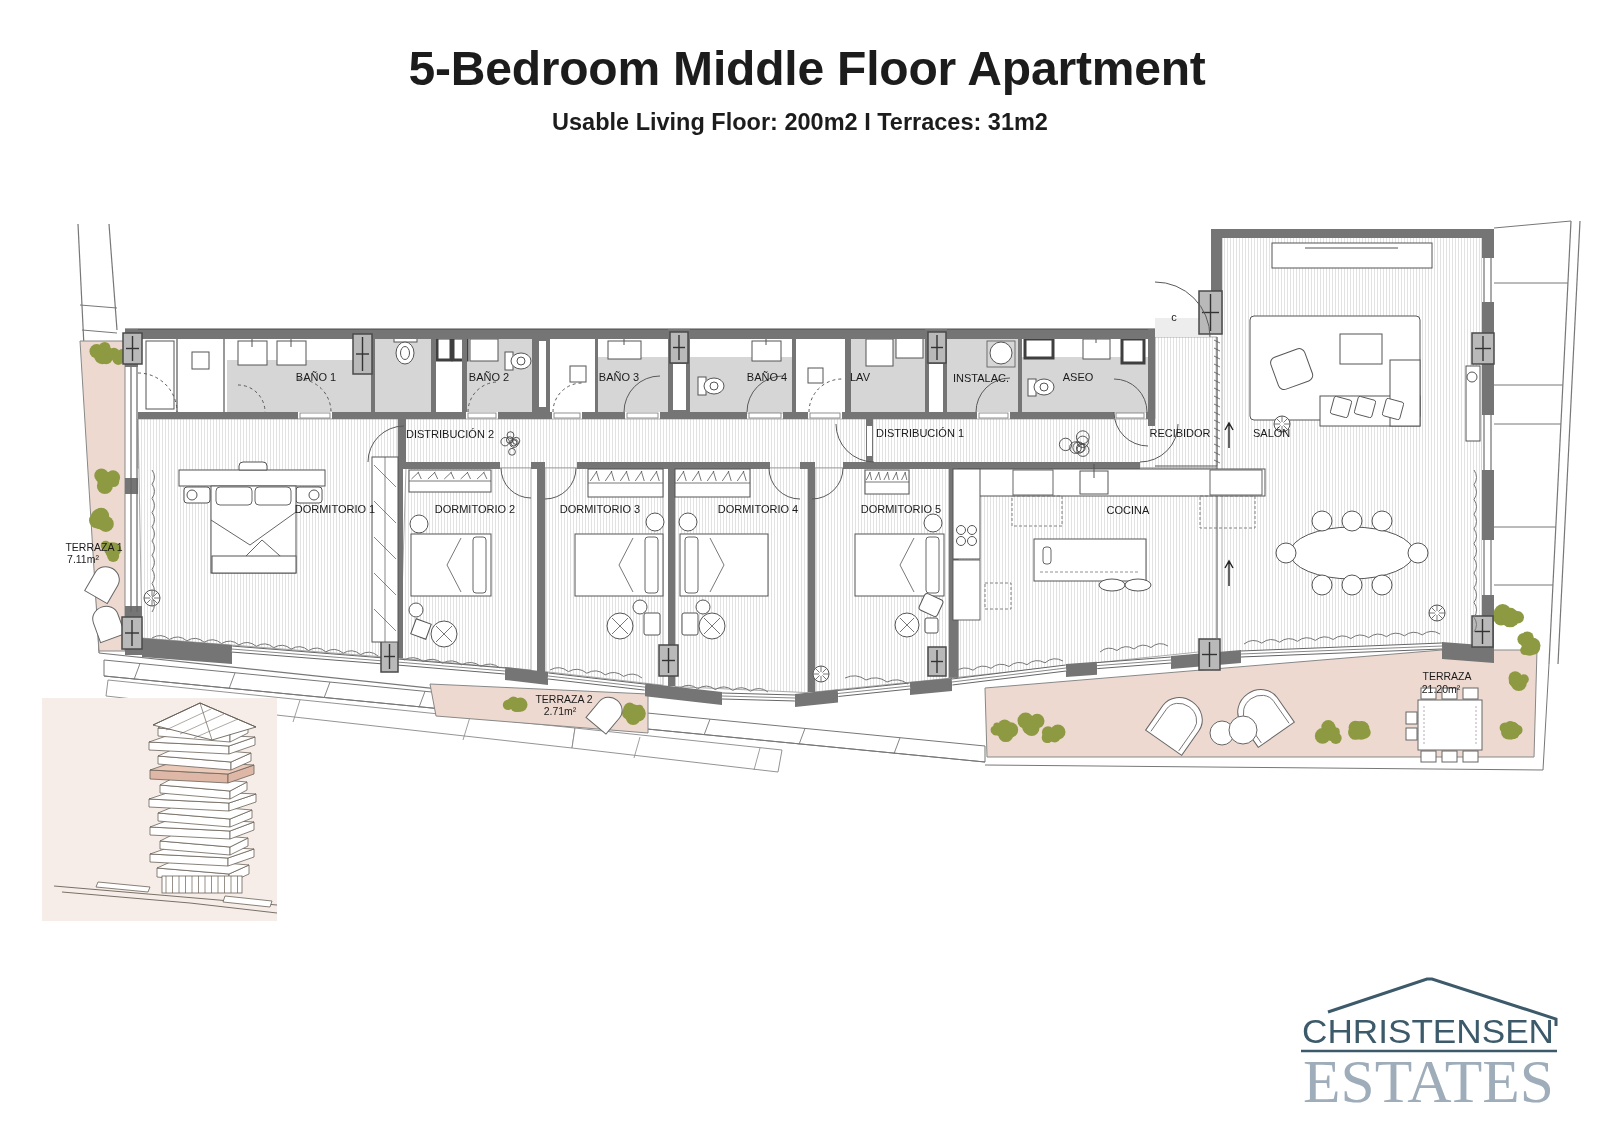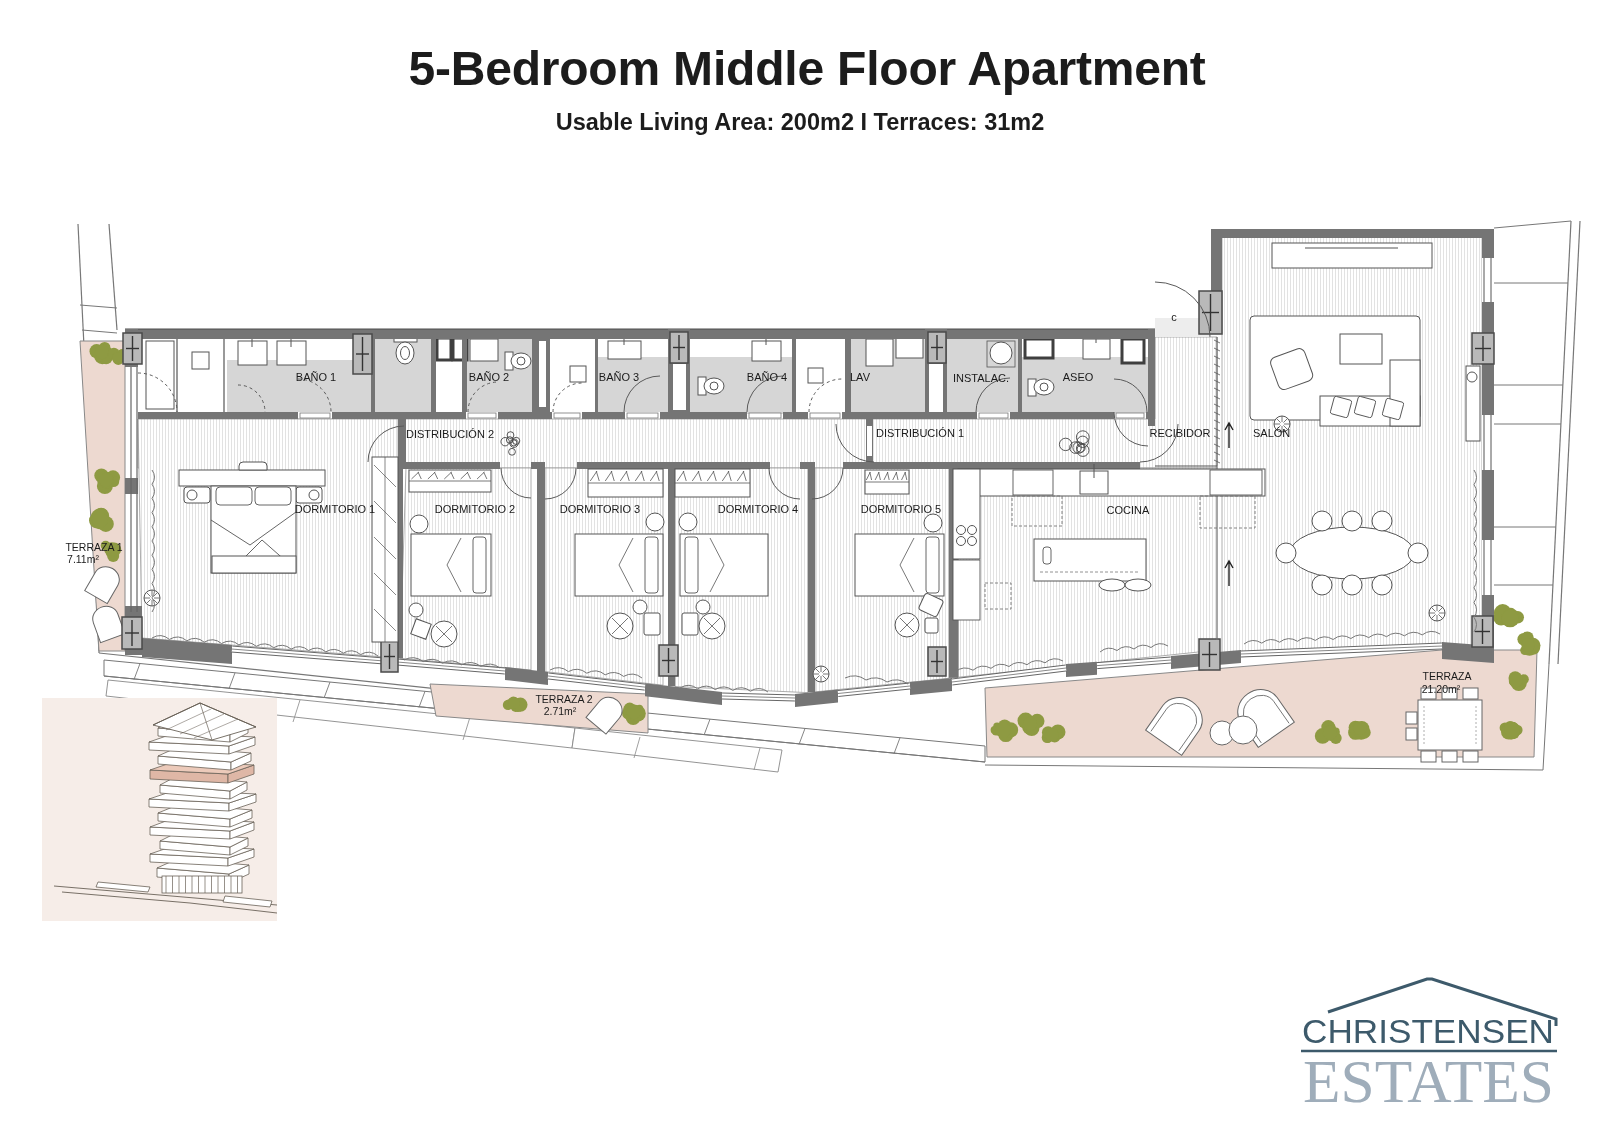--- a/index.html
+++ b/index.html
@@ -4,21 +4,21 @@
 <style>
 html,body{margin:0;padding:0;background:#ffffff;width:1600px;height:1131px;overflow:hidden;}
 .title{position:absolute;left:0;top:44px;width:100%;text-align:center;font-family:'Liberation Sans',sans-serif;font-weight:bold;font-size:48px;color:#1c1c1c;letter-spacing:-0.2px;line-height:1.05;}
 .subtitle{position:absolute;left:0;top:109px;width:100%;text-align:center;font-family:'Liberation Sans',sans-serif;font-weight:bold;font-size:23.5px;color:#1c1c1c;}
 </style>
 </head>
 <body>
 
 <div class="title" style="transform:translateX(7px)">5-Bedroom Middle Floor Apartment</div>
 
-<div class="subtitle">Usable Living Area: 200m2 I Terraces: 31m2</div>
+<div class="subtitle">Usable Living Floor: 200m2 I Terraces: 31m2</div>
 <svg width="1600" height="1131" viewBox="0 0 1600 1131" style="position:absolute;left:0;top:0">
 <defs>
 <pattern id="fl" width="3" height="8" patternUnits="userSpaceOnUse">
 <rect width="3" height="8" fill="#ffffff"></rect>
 <rect width="1" height="8" fill="#e2e2e2"></rect>
 </pattern>
 </defs>
 
 <g>
       <line x1="78" y1="224" x2="99" y2="653" stroke="#777" stroke-width="1.2"></line>

